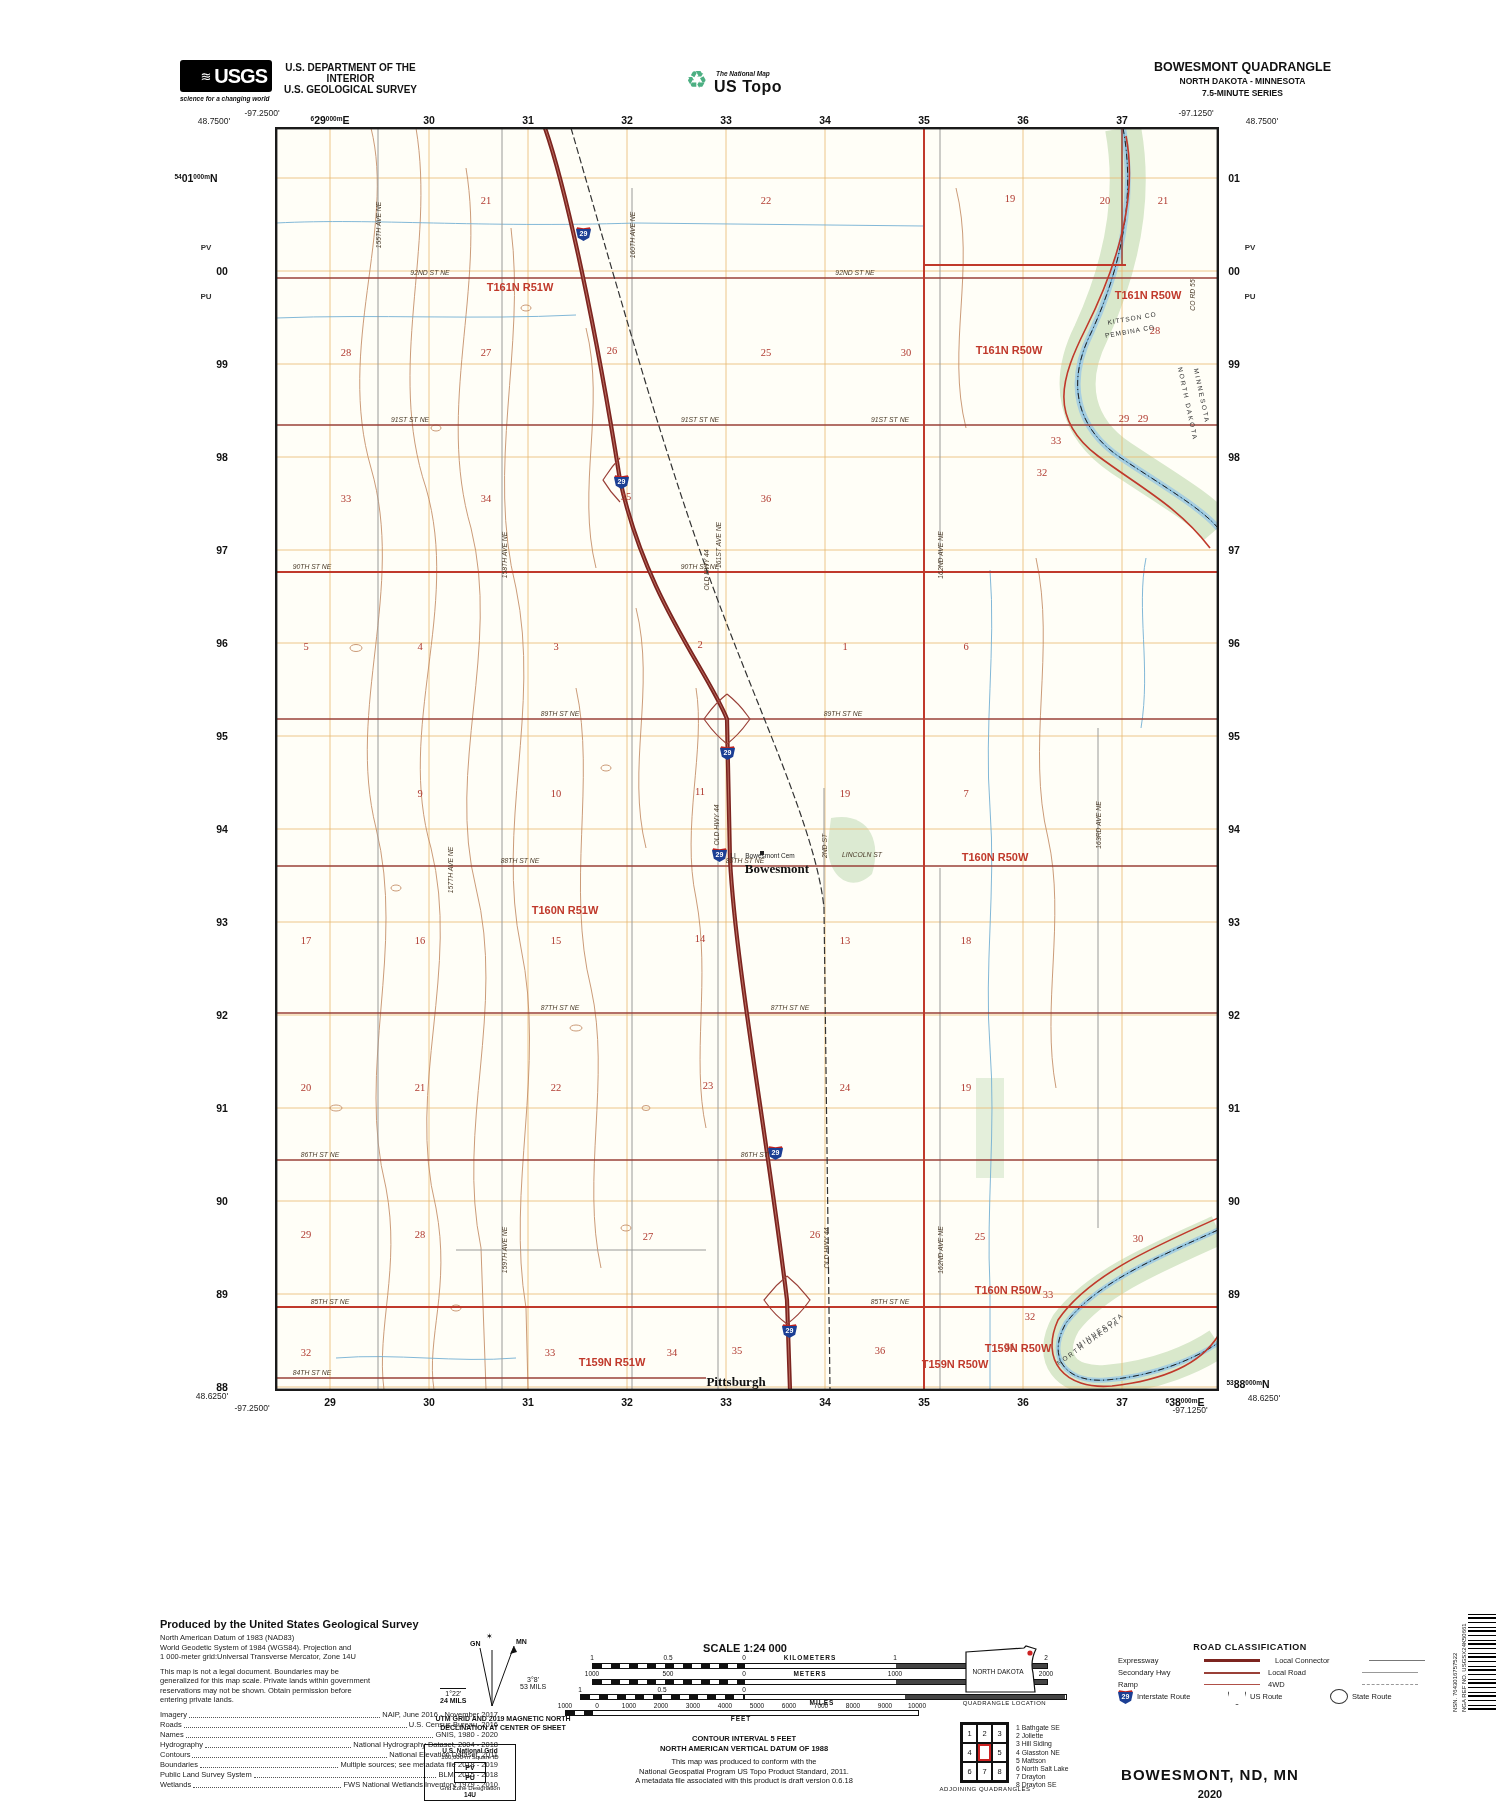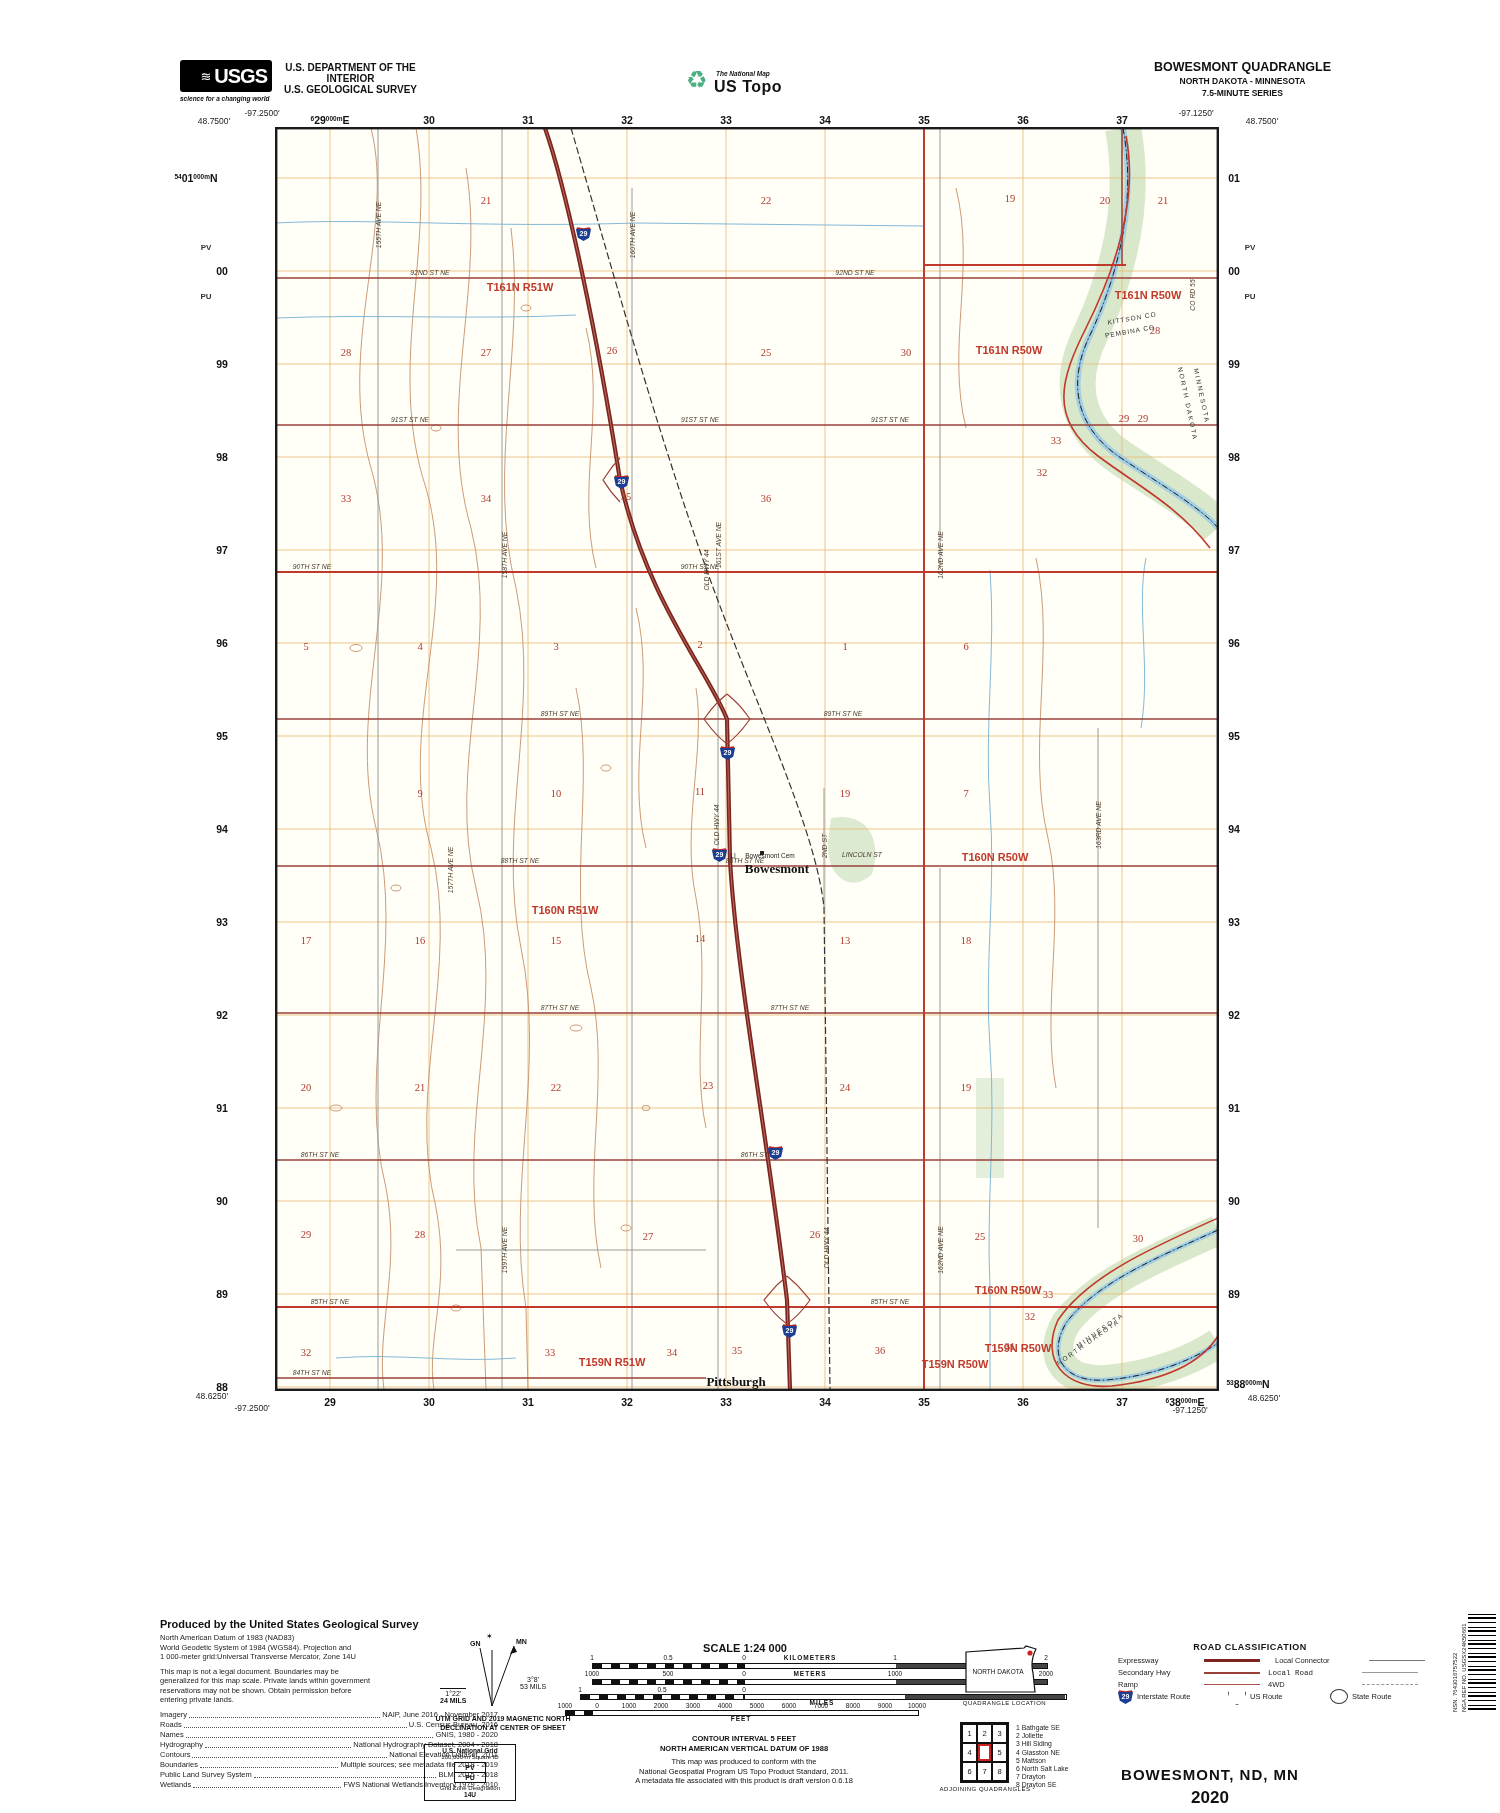--- a/index.html
+++ b/index.html
@@ -72,21 +72,21 @@
   .adj-cap{position:absolute;left:930px;top:1786px;width:110px;text-align:center;font-size:6px;letter-spacing:0.5px;}
   .adj-list{position:absolute;left:1016px;top:1724px;font-size:6.8px;line-height:8.2px;color:#222;}
   .rc-title{position:absolute;left:1140px;top:1642px;width:220px;text-align:center;font-size:9px;font-weight:bold;letter-spacing:0.5px;}
   .rc-row{position:absolute;display:flex;align-items:center;font-size:7.5px;color:#222;}
   .rc-line{display:inline-block;width:56px;margin:0 8px;}
   .rc-shield-lab{font-size:7.5px;margin-left:4px;}
   .usshield{display:inline-block;width:16px;height:15px;border:1px solid #333;background:#fff;
             clip-path:polygon(50% 100%,88% 80%,100% 28%,92% 14%,50% 20%,8% 14%,0 28%,12% 80%);}
   .stshield{display:inline-block;width:16px;height:13px;border:1px solid #333;border-radius:50%;background:#fff;}
   .map-title{position:absolute;left:1060px;top:1766px;width:300px;text-align:center;font-size:15px;font-weight:bold;letter-spacing:1px;}
-  .map-year{position:absolute;left:1060px;top:1788px;width:300px;text-align:center;font-size:17px;font-weight:bold;}
+  .map-year{position:absolute;left:1060px;top:1788px;width:300px;text-align:center;font-size:11px;font-weight:bold;}
   .barcode{position:absolute;left:1468px;top:1614px;width:28px;height:96px;
            background:repeating-linear-gradient(0deg,#000 0 2px,#fff 2px 4px,#000 4px 5px,#fff 5px 9px,#000 9px 10px,#fff 10px 13px);}
   .bc-txt{position:absolute;font-size:6px;color:#111;transform:rotate(-90deg);transform-origin:left top;white-space:nowrap;}
 </style>
 </head>
 <body>
 
 <div class="page">
 
   <div class="usgs-logo">
@@ -590,21 +590,21 @@
   <div id="rc-rows">
       <div class="rc-row" style="left: 1118px; top: 1656px; width: 330px;">
         <span style="width: 78px;">Expressway</span>
         <span class="rc-line" style="border-top: 3px solid rgb(124, 36, 31);"></span>
         <span style="width: 86px; margin-left: 7px;">Local Connector</span>
         <span class="rc-line" style="border-top: 1.4px solid rgb(119, 119, 119);"></span>
       </div>
       <div class="rc-row" style="left: 1118px; top: 1668px; width: 330px;">
         <span style="width: 78px;">Secondary Hwy</span>
         <span class="rc-line" style="border-top: 2px solid rgb(154, 64, 56);"></span>
-        <span style="width: 86px; font-family: Liberation Mono, monospace;">Local Road</span>
+        <span style="width: 86px;">Local Road</span>
         <span class="rc-line" style="border-top: 1px solid rgb(153, 153, 153);"></span>
       </div>
       <div class="rc-row" style="left: 1118px; top: 1680px; width: 330px;">
         <span style="width: 78px;">Ramp</span>
         <span class="rc-line" style="border-top: 1.6px solid rgb(176, 80, 72);"></span>
         <span style="width: 86px;">4WD</span>
         <span class="rc-line" style="border-top: 1px dashed rgb(153, 153, 153);"></span>
       </div>
     </div>
   <div class="rc-row" style="left:1118px;top:1688px;">

